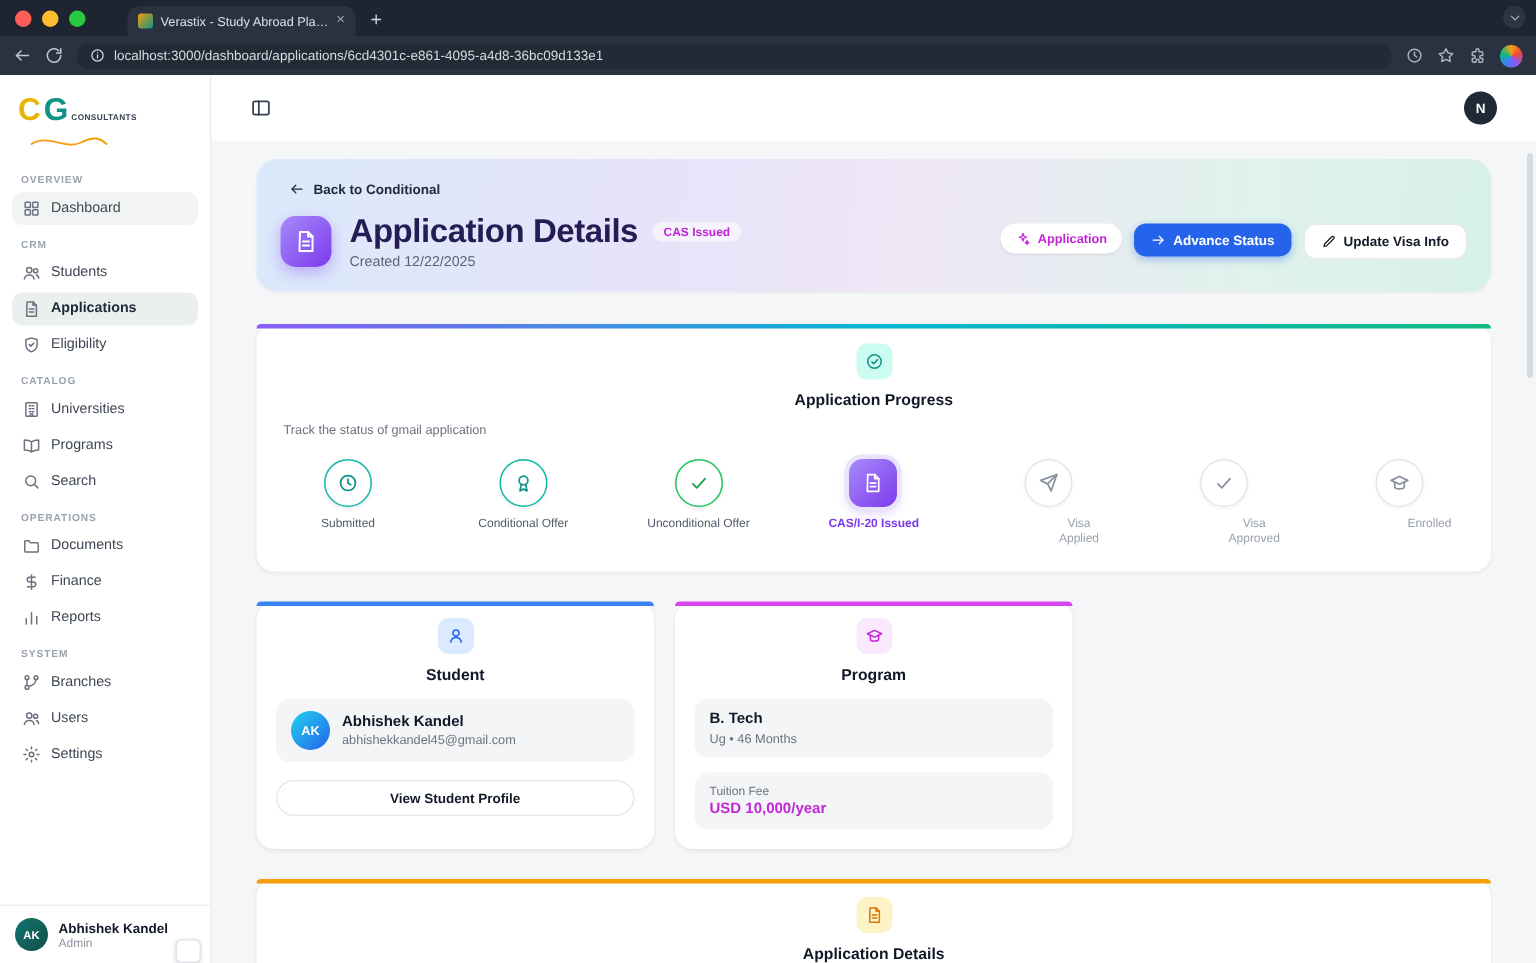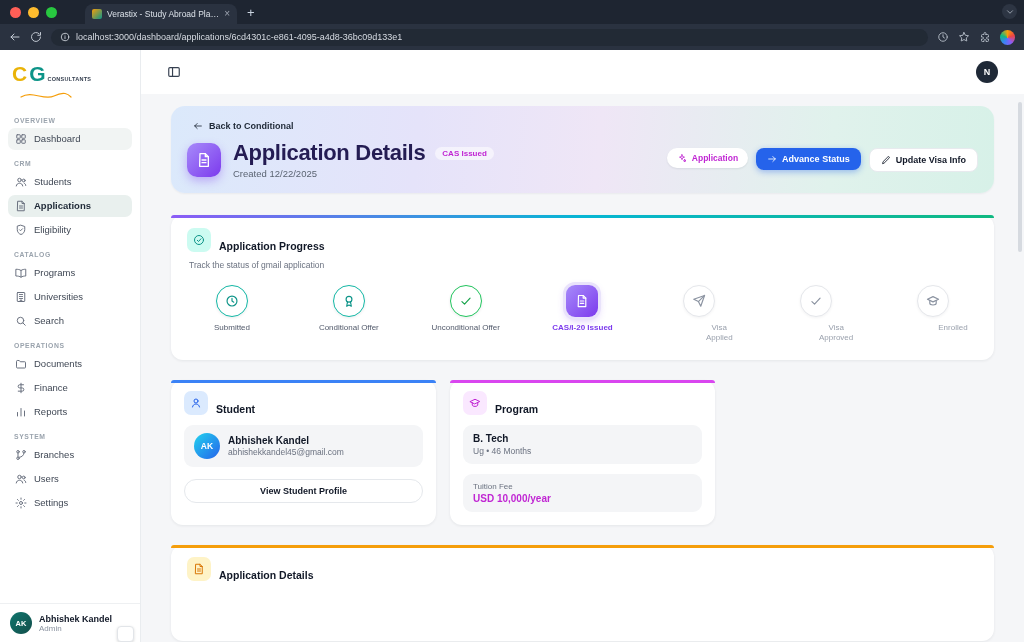--- a/index.html
+++ b/index.html
@@ -66,21 +66,21 @@
   .btn { display:inline-flex; align-items:center; gap:5px; cursor:pointer; white-space:nowrap; }
   .btn-ghost-pink { background:#fff; color:#c026d3; font-size:8.5px; font-weight:700; padding:5px 10px; border-radius:999px; box-shadow:0 1px 2px rgba(16,24,40,.08); }
   .btn-primary { background:#2563eb; color:#fff; font-size:9px; font-weight:600; padding:6px 11px; border-radius:8px; box-shadow:0 2px 6px rgba(37,99,235,.4); }
   .btn-white { background:#fff; color:#111827; font-size:9px; font-weight:600; padding:6px 11px; border-radius:8px; border:1px solid #e7eaee; }
 
   
   .card { background:#fff; border-radius:12px; box-shadow:0 1px 3px rgba(16,24,40,.07); position:relative; }
   .card::before { content:""; position:absolute; top:0; left:0; right:0; height:3px; border-radius:12px 12px 0 0; }
   .progress-card { margin-top:22px; padding:13px 16px 16px; }
   .progress-card::before { background:linear-gradient(90deg,#8b5cf6,#06b6d4,#10b981); }
-  .card-head { display:flex; align-items:flex-end; gap:8px; }
+  .card-head { display:flex; align-items:center; gap:8px;flex-direction:column; }
   .icon-box { width:24px; height:24px; border-radius:7px; }
   .ib-teal{background:#ccfbf1;color:#0d9488;} .ib-blue{background:#dbeafe;color:#2563eb;}
   .ib-pink{background:#fae8ff;color:#c026d3;} .ib-green{background:#d1fae5;color:#059669;}
   .ib-amber{background:#fef3c7;color:#d97706;}
   .card-title { font-size:10.5px; font-weight:700; color:#111827; }
   .progress-sub { font-size:8.5px; color:#6b7280; margin:8px 0 0 2px; }
   .steps { display:flex; justify-content:space-between; margin-top:15px; padding:0 4px; }
   .step { width:82px; display:flex; flex-direction:column; align-items:center; gap:6px; text-align:center; }
   .step-icon { width:32px; height:32px; }
   .si-square-teal { border-radius:9px; background:linear-gradient(135deg,#2dd4bf,#0d9488); color:#fff; box-shadow:0 3px 8px rgba(13,148,136,.3); }
@@ -212,32 +212,32 @@
       <svg class="ic ic12" viewBox="0 0 24 24">
           <path d="M12 2.5 19.5 5v6c0 5-3 8.5-7.5 10C7.5 19.5 4.5 16 4.5 11V5z"></path>
           <path d="M9 11.5l2 2 4-4"></path>
         </svg>
       <span>Eligibility</span>
     </div>
 
     <div class="section-label">CATALOG</div>
     <div class="nav-item">
       <svg class="ic ic12" viewBox="0 0 24 24">
-          <path d="M2.5 4.5c3 0 7 .5 9.5 2.5 2.5-2 6.5-2.5 9.5-2.5v13.5c-3 0-7 .5-9.5 2.5-2.5-2-6.5-2.5-9.5-2.5z"></path>
-          <path d="M12 7v13"></path>
-        </svg>
-      <span>Programs</span>
-    </div>
-    <div class="nav-item">
-      <svg class="ic ic12" viewBox="0 0 24 24">
           <rect x="4.5" y="3" width="15" height="18" rx="1"></rect>
           <path d="M9 7h2M13 7h2M9 11h2M13 11h2M9 15h2M13 15h2"></path>
           <path d="M10.5 21v-3h3v3"></path>
         </svg>
       <span>Universities</span>
+    </div>
+    <div class="nav-item">
+      <svg class="ic ic12" viewBox="0 0 24 24">
+          <path d="M2.5 4.5c3 0 7 .5 9.5 2.5 2.5-2 6.5-2.5 9.5-2.5v13.5c-3 0-7 .5-9.5 2.5-2.5-2-6.5-2.5-9.5-2.5z"></path>
+          <path d="M12 7v13"></path>
+        </svg>
+      <span>Programs</span>
     </div>
     <div class="nav-item">
       <svg class="ic ic12" viewBox="0 0 24 24">
           <circle cx="11" cy="11" r="6.5"></circle>
           <path d="M20.5 20.5 16 16"></path>
         </svg>
       <span>Search</span>
     </div>
 
     <div class="section-label">OPERATIONS</div>

